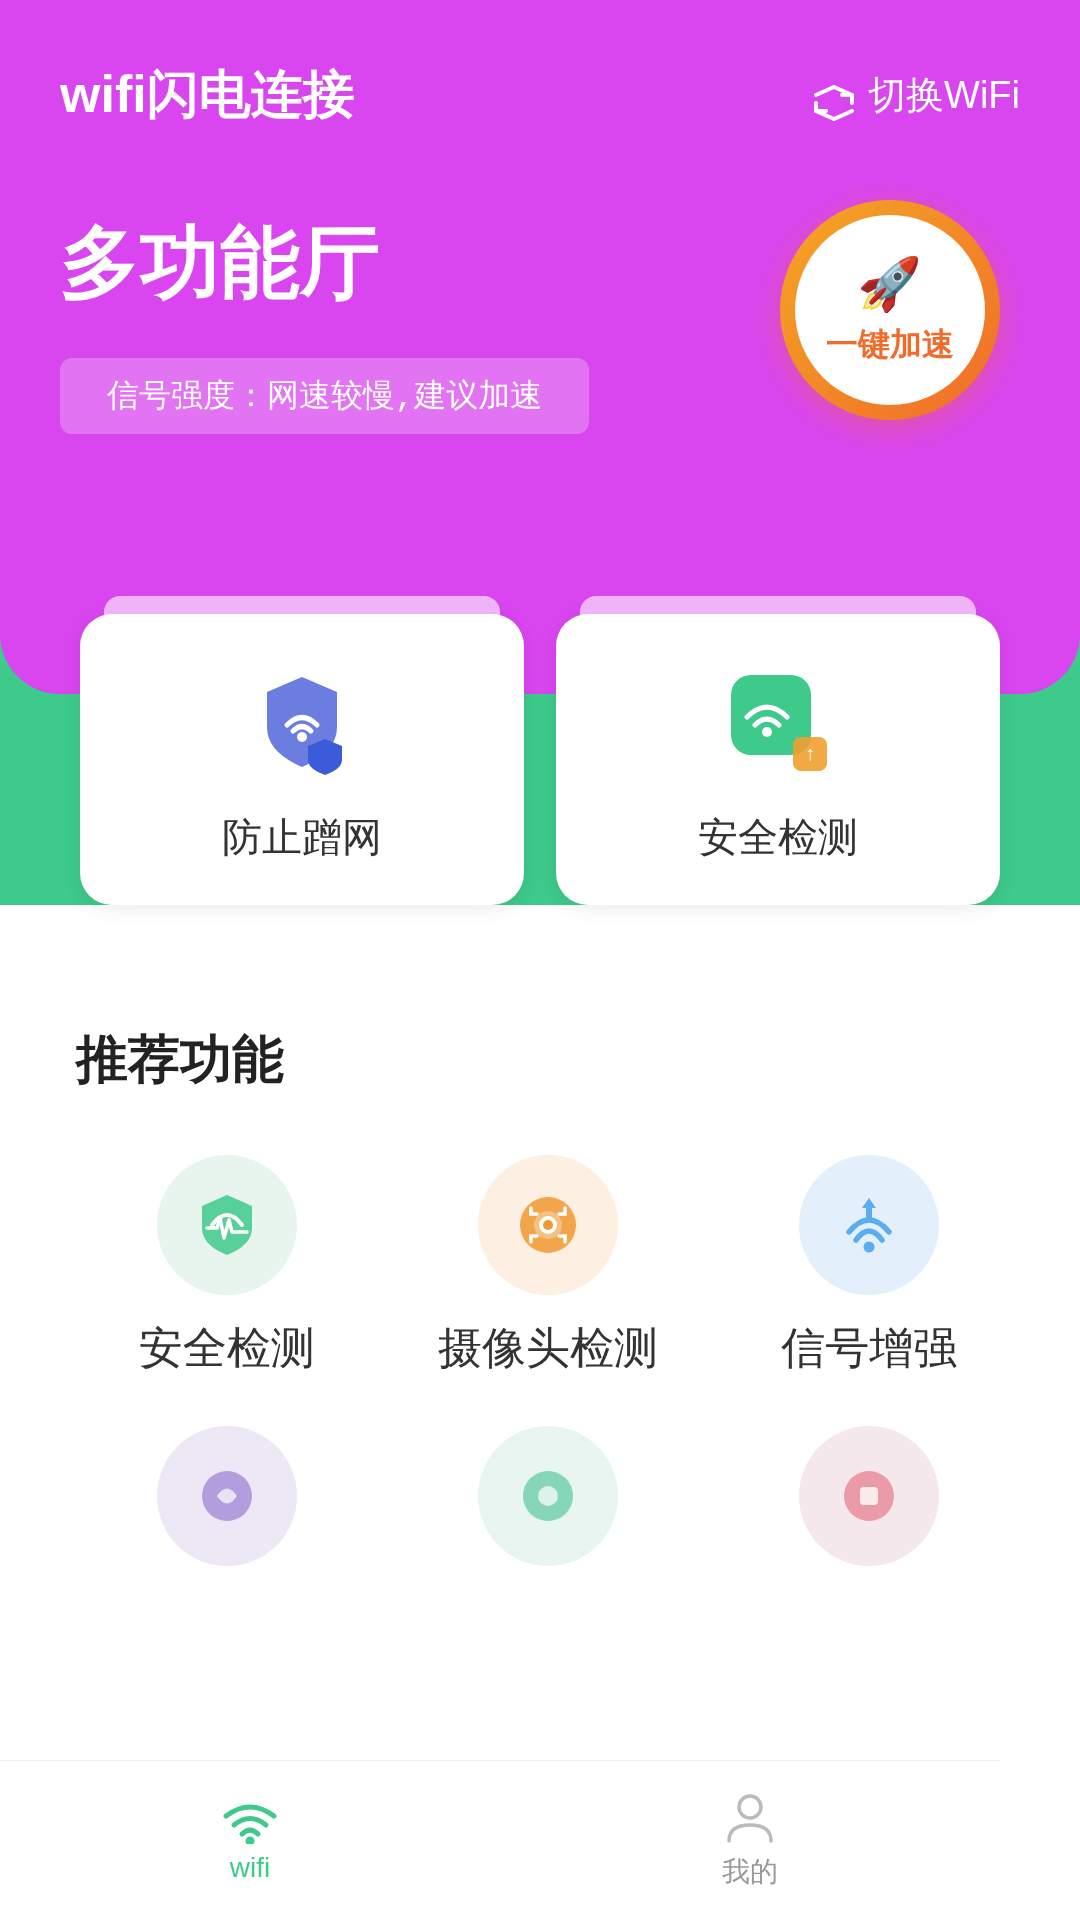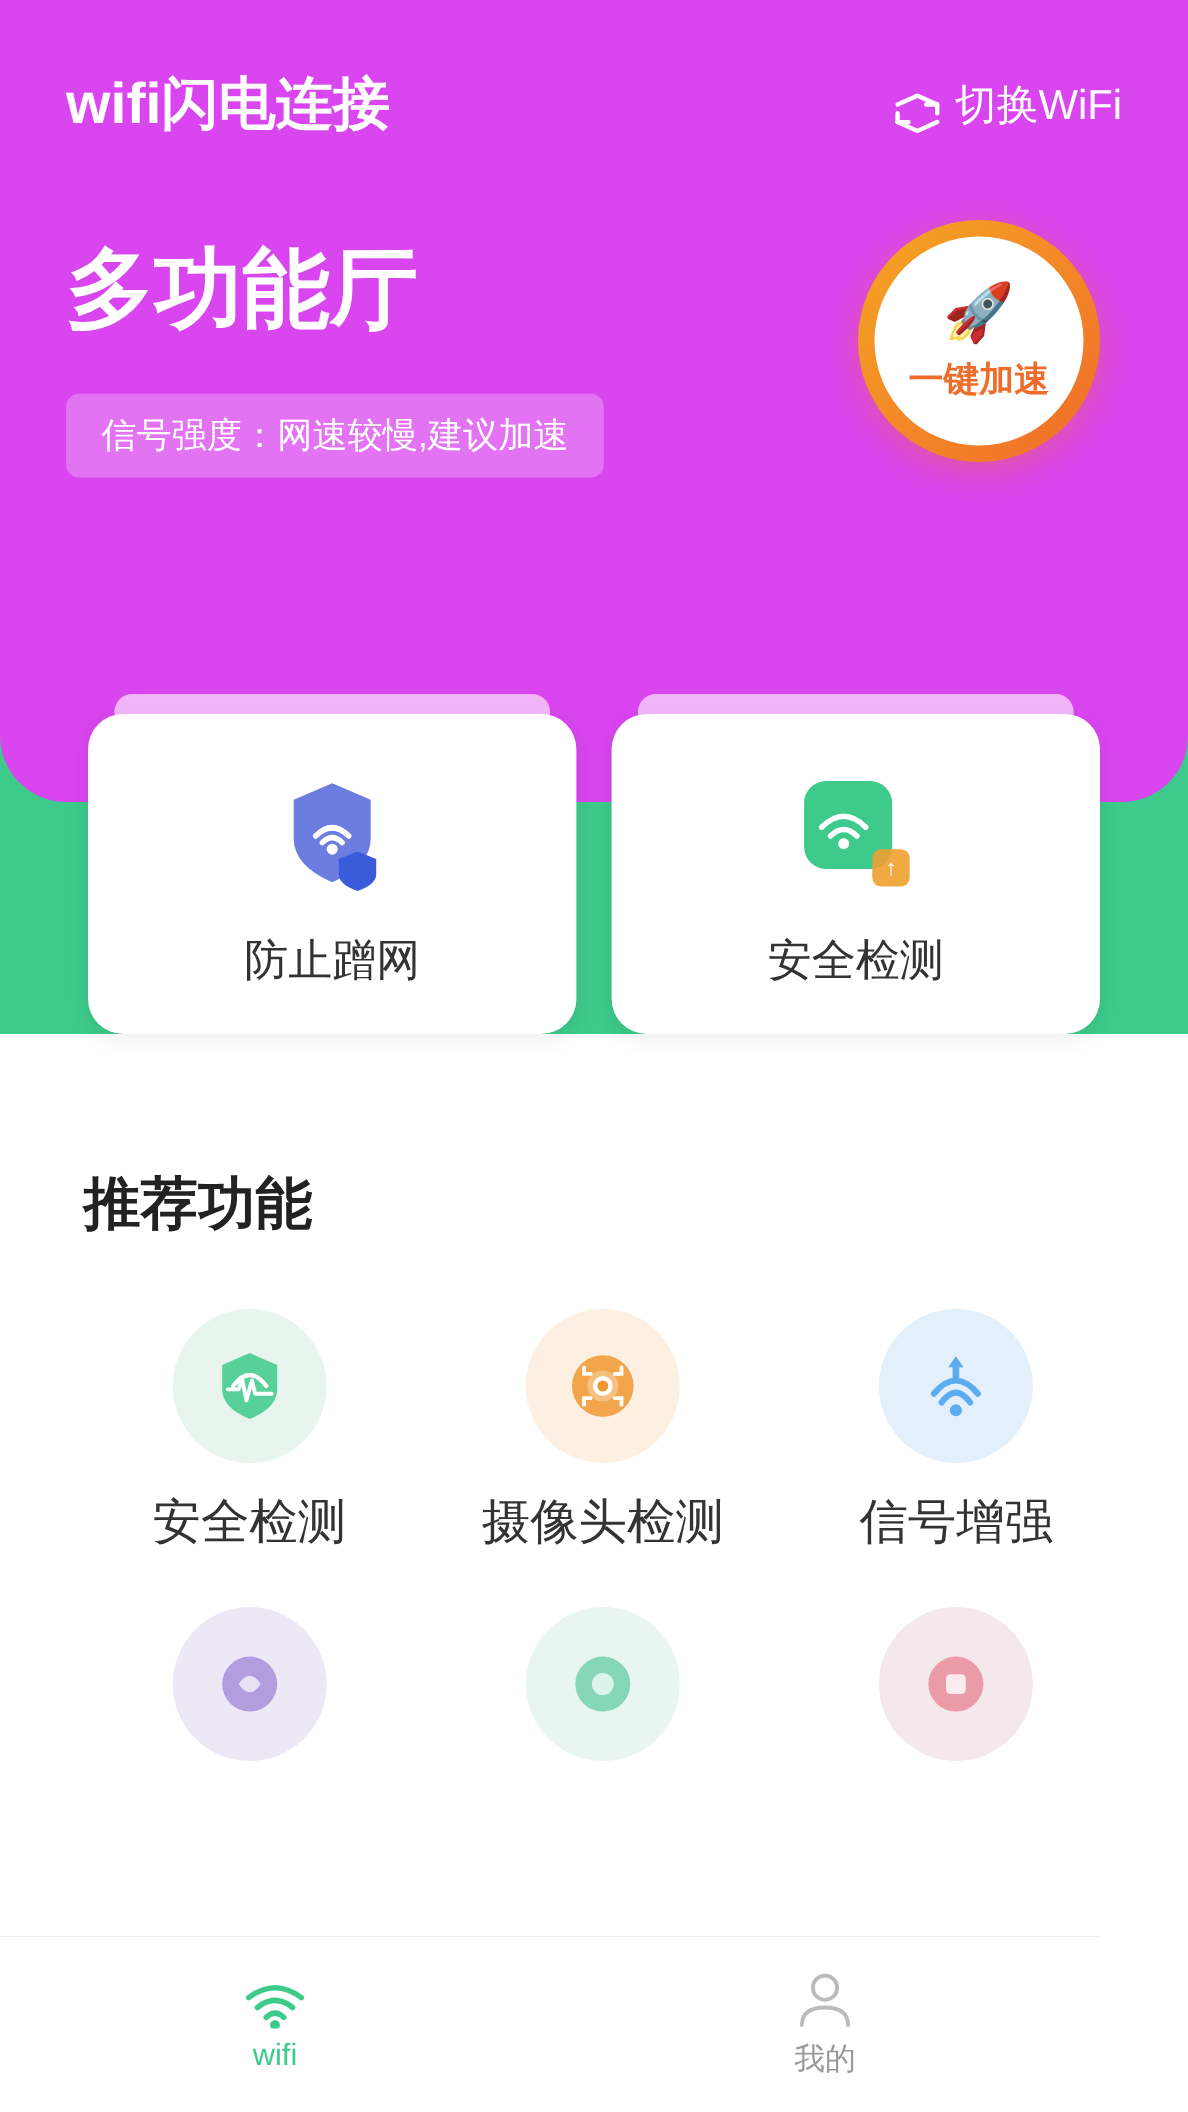--- a/index.html
+++ b/index.html
@@ -59,23 +59,24 @@
       font-size: 80px;
       font-weight: bold;
       margin-bottom: 40px;
     }
 
     .signal-badge {
       display: inline-block;
       background: rgba(255,255,255,0.25);
       color: #fff;
       font-size: 32px;
-      padding: 16px 32px;
+      padding: 16px 47px;
       border-radius: 12px;
-      margin-bottom: 95px;
+      margin-bottom: 60px;
+      font-family: Liberation Mono, monospace;
     }
 
     
     .speed-button {
       position: absolute;
       right: 80px;
       top: 200px;
       width: 220px;
       height: 220px;
       border-radius: 50%;

